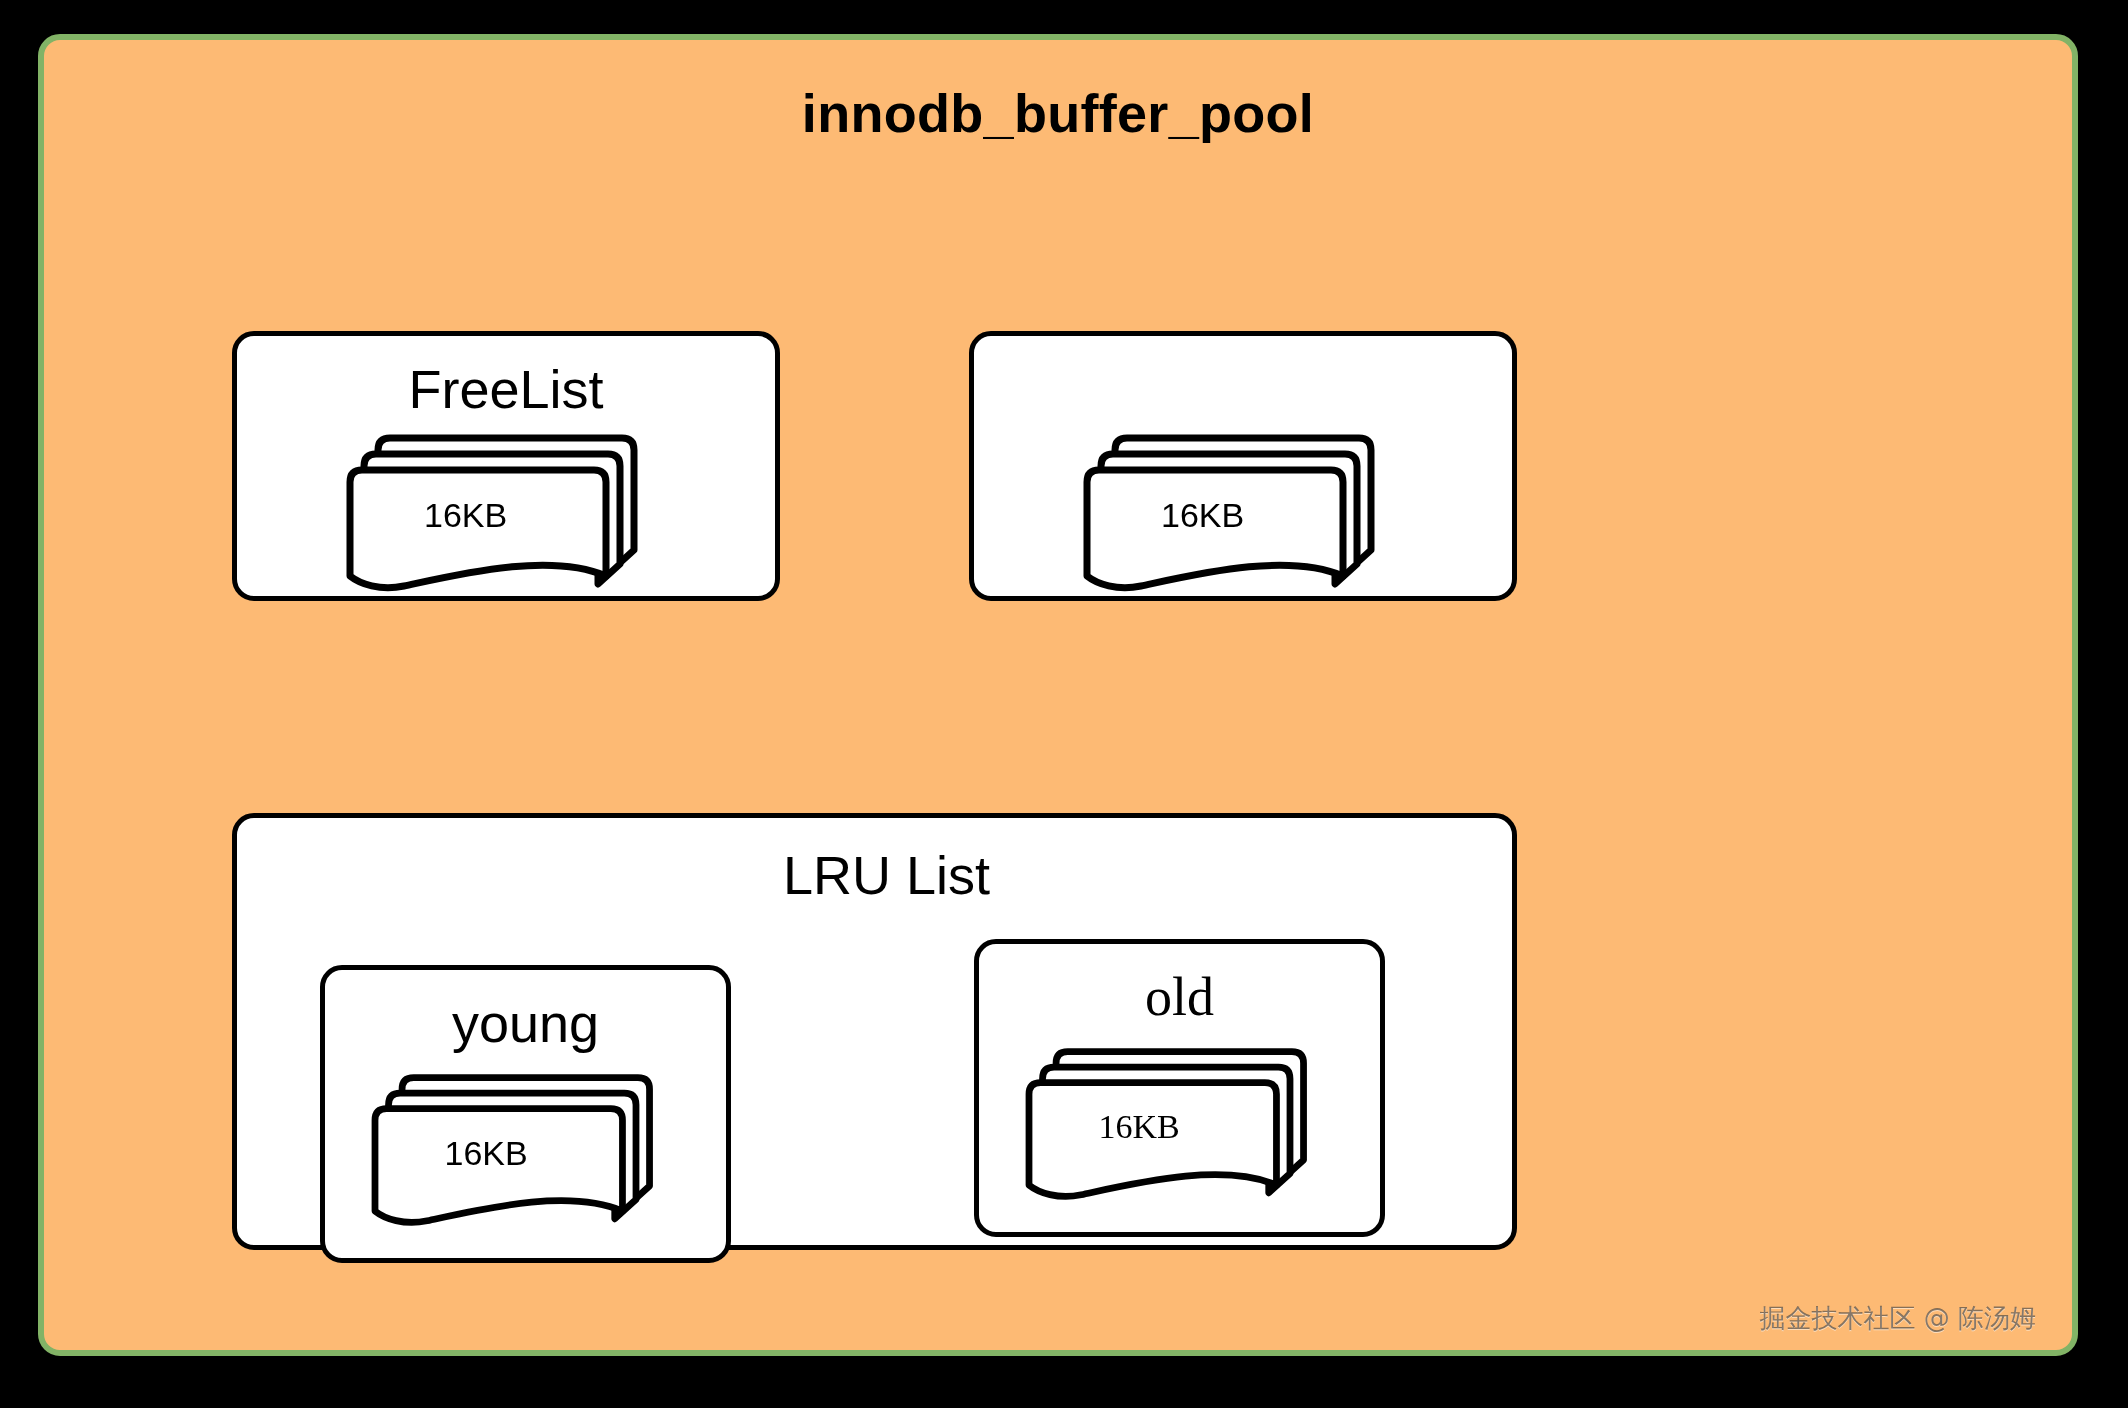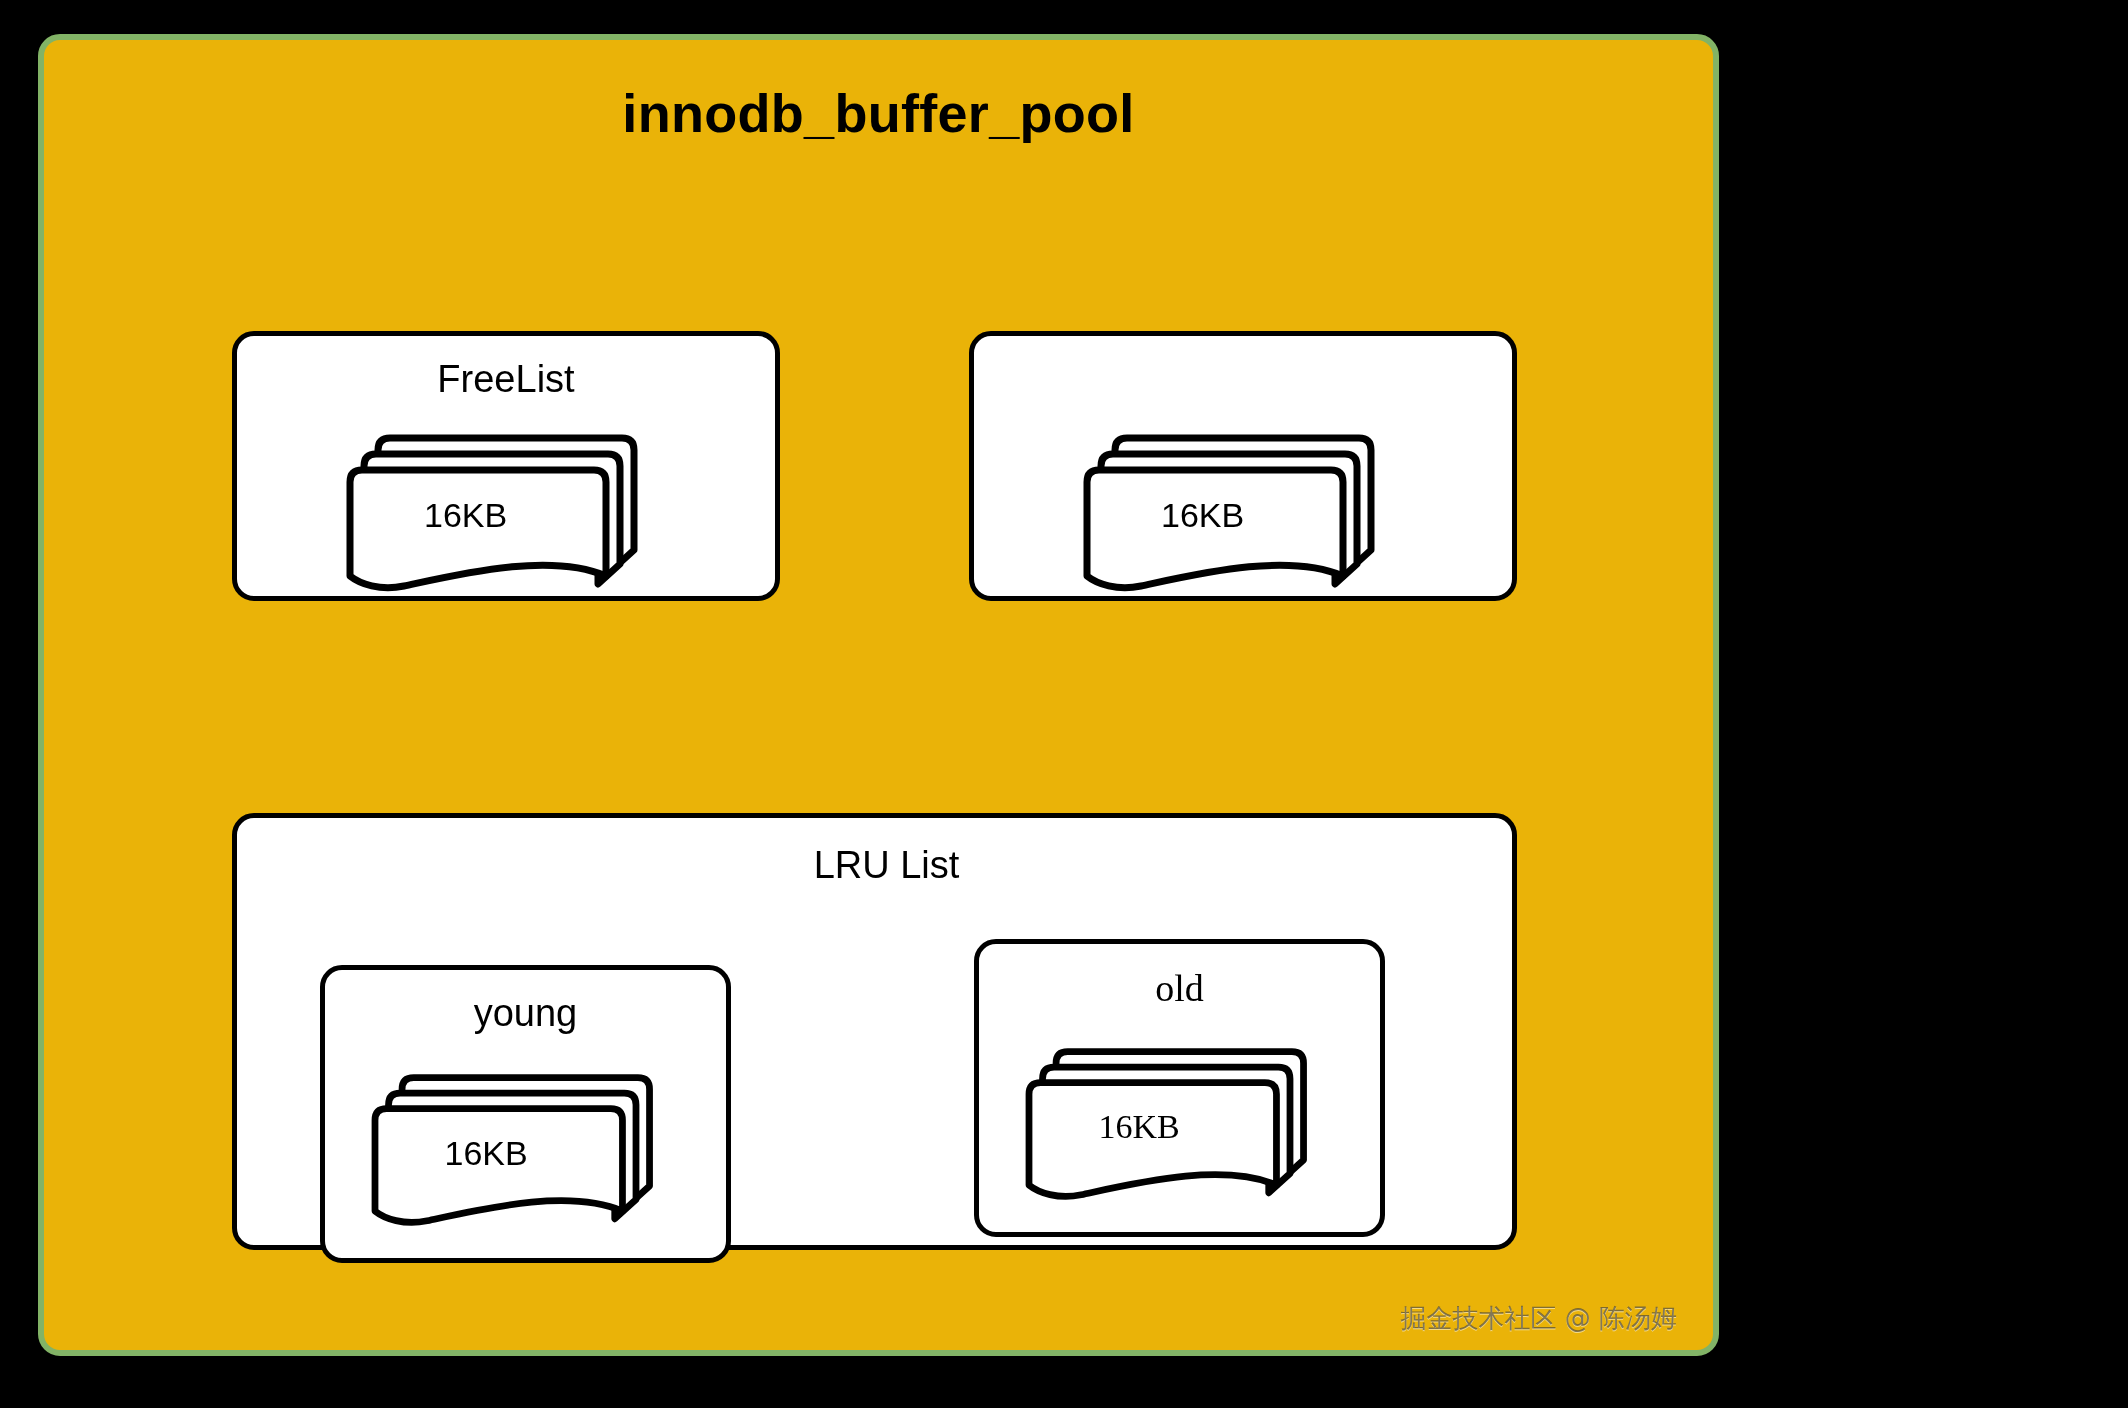--- a/index.html
+++ b/index.html
@@ -13,23 +13,23 @@
     font-family: "Liberation Sans", sans-serif;
     overflow: hidden;
     position: relative;
   }
 
   
   #pool {
     position: absolute;
     left: 38px;
     top: 34px;
-    width: 1681px;
+    width: 2040px;
     height: 1322px;
-    background: #eab308;
+    background: #fdba74;
     border: 6px solid #82b366;
     border-radius: 22px;
     box-sizing: border-box;
     box-shadow: 9px 9px 0 0 rgba(0,0,0,0.55);
   }
 
   #pool-title {
     position: absolute;
     left: 0;
     top: 42px;
@@ -47,21 +47,21 @@
     background: #ffffff;
     border: 5px solid #000000;
     border-radius: 22px;
     box-sizing: border-box;
   }
   .panel-title {
     position: absolute;
     left: 0;
     width: 100%;
     text-align: center;
-    font-size: 38px;
+    font-size: 54px;
     color: #000000;
     white-space: nowrap;
   }
 
   
   #panel-freelist  { left: 188px;  top: 291px;  width: 548px;  height: 270px; }
   #panel-flushlist { left: 925px;  top: 291px;  width: 548px;  height: 270px; }
   #panel-lru       { left: 188px;  top: 773px;  width: 1285px; height: 437px; }
   #panel-young     { left: 83px;   top: 121px;  width: 411px;  height: 298px; margin-top: 26px; }
   #panel-old       { left: 737px;  top: 121px;  width: 411px;  height: 298px; font-family: Liberation Serif, serif; }

